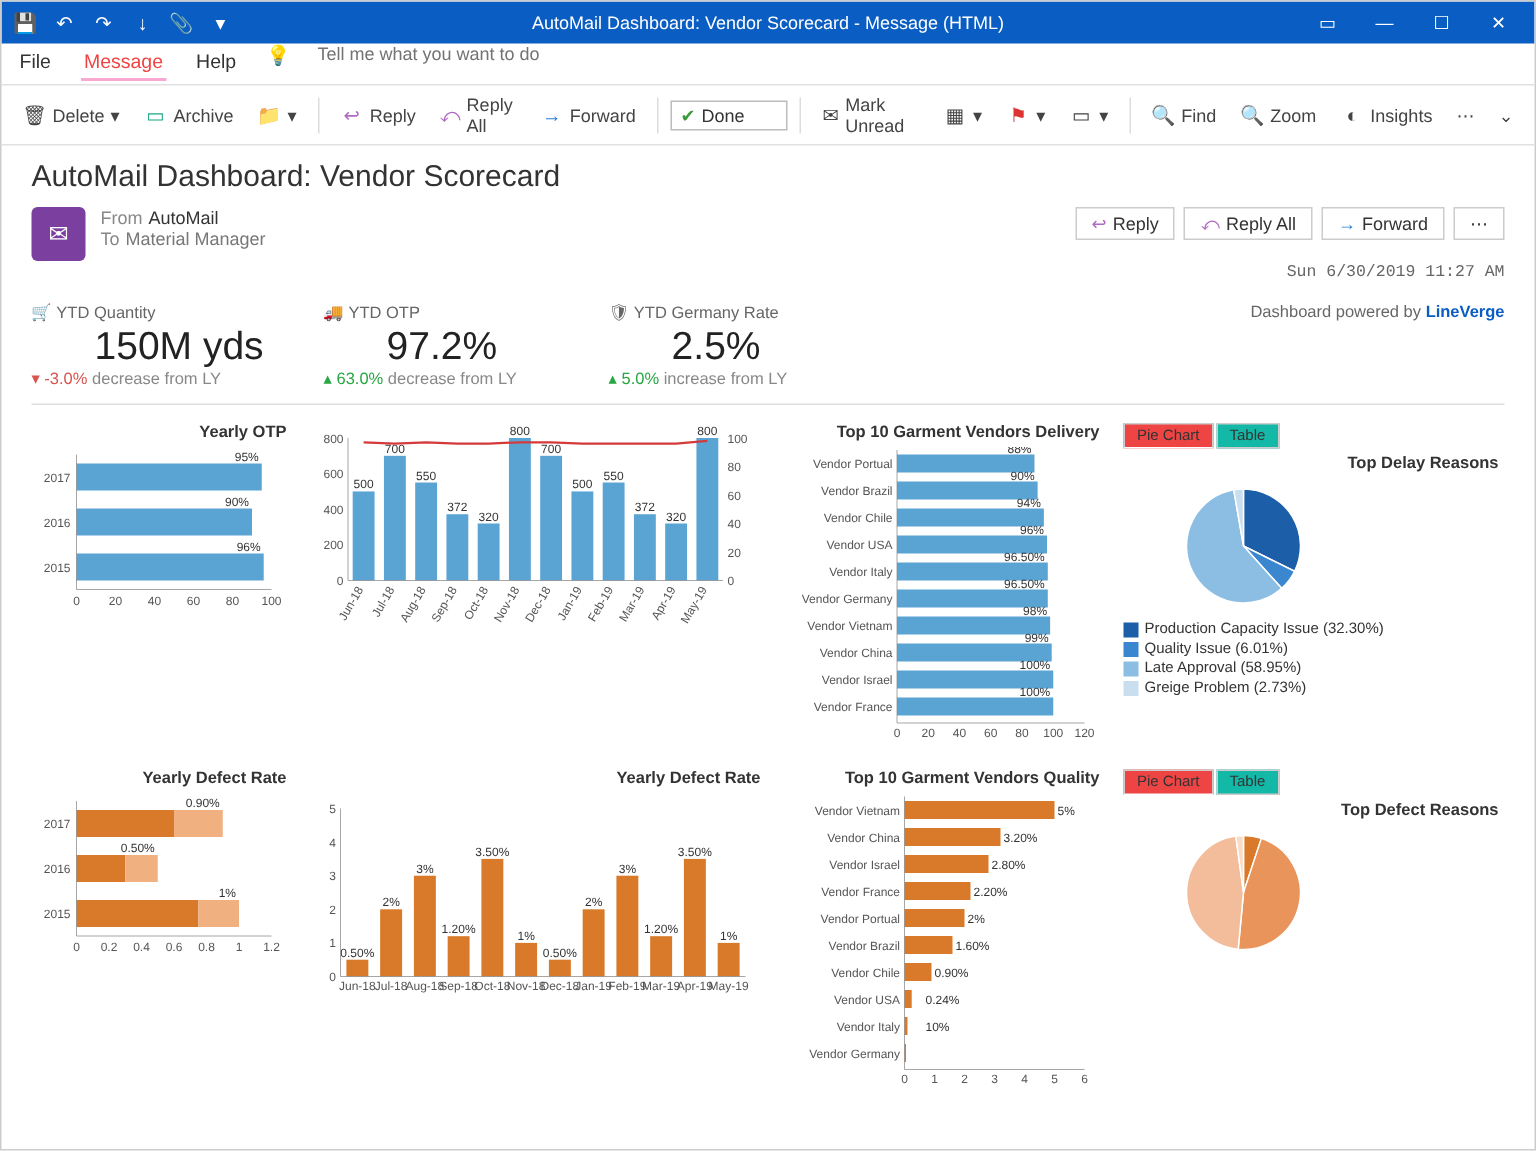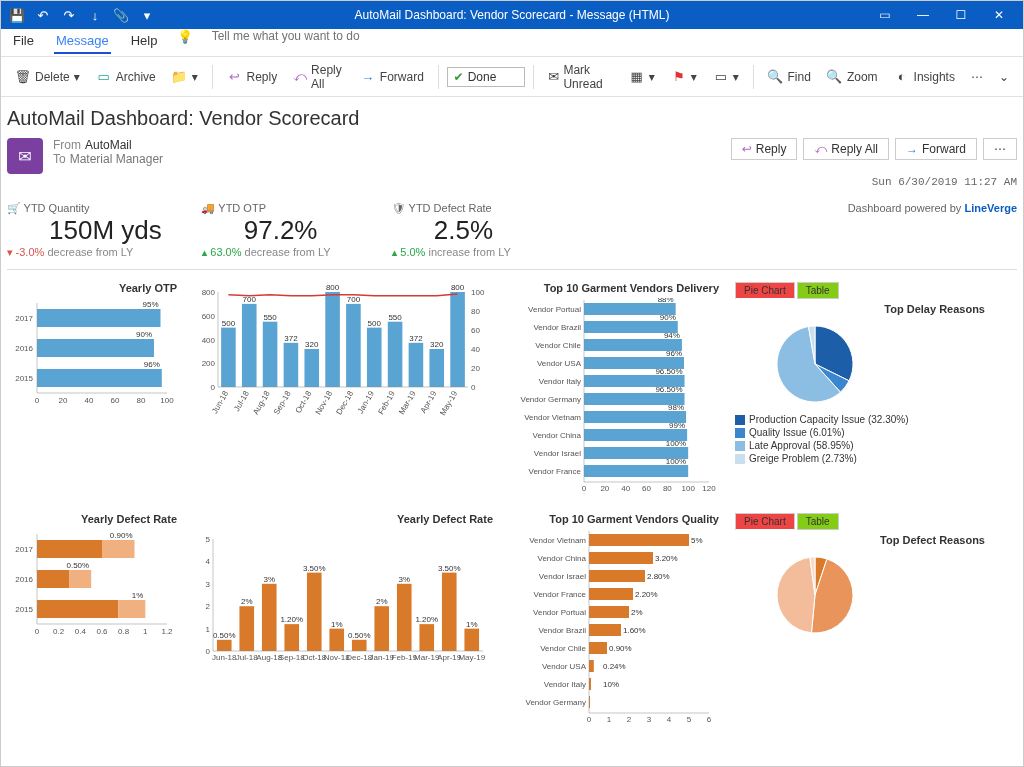--- a/index.html
+++ b/index.html
@@ -5,28 +5,28 @@
   * { box-sizing: border-box; margin: 0; padding: 0; }
   body { font-family: "Segoe UI", Arial, sans-serif; font-size: 12px; color: #333; background: #fff; width: 1024px; height: 767px; overflow: hidden; border: 1px solid #ccc; }
   .titlebar { background: #0a5dc2; color: #fff; height: 28px; display: flex; align-items: center; padding: 0 6px; font-size: 12px; }
   .qat { display: flex; gap: 6px; align-items: center; }
   .qat .qicon { width: 20px; height: 20px; display: flex; align-items: center; justify-content: center; color: #fff; font-size: 13px; }
   .title-center { flex: 1; text-align: center; font-size: 12px; }
   .winctrl { display: flex; gap: 2px; }
   .winctrl .wbtn { width: 36px; height: 24px; display: flex; align-items: center; justify-content: center; font-size: 12px; }
   .menubar { height: 28px; display: flex; align-items: flex-start; padding: 0 10px; gap: 18px; font-size: 13px; border-bottom: 1px solid #e1e1e1; }
   .menubar .mi { padding: 4px 2px; }
-  .menubar .mi.active { border-bottom: 2px solid #1d4ed8; color: #3b82f6; }
+  .menubar .mi.active { border-bottom: 2px solid #f9a8d4; color: #ef4444; }
   .tellme { color: #737373; font-size: 12px; }
   .ribbon { height: 40px; display: flex; align-items: center; padding: 0 8px; gap: 4px; border-bottom: 1px solid #e1e1e1; }
   .rbtn { display: flex; align-items: center; gap: 4px; padding: 4px 6px; font-size: 12px; color: #444; border-radius: 2px; }
   .rbtn .ic { width: 16px; height: 16px; display: flex; align-items: center; justify-content: center; font-size: 13px; }
   .rsep { width: 1px; height: 24px; background: #ddd; margin: 0 4px; }
   .donebox { border: 1px solid #bbb; padding: 2px 28px 2px 6px; display: flex; align-items: center; gap: 4px; font-size: 12px; }
-  .msgarea { padding: 10px 6px; height: calc(767px - 28px - 28px - 40px); overflow: auto; }
+  .msgarea { padding: 10px 20px; height: calc(767px - 28px - 28px - 40px); overflow: auto; }
   .subject { font-size: 20px; font-weight: 400; color: #333; margin-bottom: 8px; }
   .msgheader { display: flex; align-items: flex-start; margin-bottom: 2px; }
   .avatar { width: 36px; height: 36px; background: #7b3fa0; border-radius: 4px; display: flex; align-items: center; justify-content: center; color: #fff; font-size: 16px; margin-right: 10px; position: relative; }
   .avatar::before { content:"✉"; }
   .fromto { font-size: 12px; }
   .fromto .lbl { color: #888; margin-right: 4px; }
   .hdractions { margin-left: auto; display: flex; gap: 6px; align-items: center; }
   .hdrbtn { border: 1px solid #ccc; padding: 3px 10px; font-size: 12px; display: flex; align-items: center; gap: 4px; background: #fff; }
   .datetime { text-align: right; font-size: 11px; color: #666; margin: 2px 0 8px 0; font-family: Liberation Mono, monospace; }
   .kpirow { display: flex; gap: 40px; padding: 6px 0 10px 0; border-bottom: 1px solid #ddd; align-items: flex-start; }
@@ -35,21 +35,21 @@
   .kpi .kval { font-size: 26px; font-weight: 300; color: #222; margin-left: 42px; }
   .kpi .kdelta { font-size: 11px; color: #888; }
   .kdelta .down { color: #d9534f; }
   .kdelta .up { color: #28a745; }
   .powered { margin-left: auto; font-size: 11px; color: #666; }
   .powered b { color: #0a5dc2; }
   .chartgrid { display: grid; grid-template-columns: 170px 300px 210px 250px; gap: 12px 16px; margin-top: 12px; }
   .chartbox { }
   .ctitle { text-align: right; font-size: 11px; font-weight: 600; margin-bottom: 4px; color: #333; }
   .tabpair { display: flex; gap: 2px; font-size: 10px; margin-bottom: 4px; }
-  .tabpair span { border: 1px solid #ccc; padding: 2px 8px; background:#84cc16; }
+  .tabpair span { border: 1px solid #ccc; padding: 2px 8px; background:#14b8a6; }
   .tabpair span.on { background:#ef4444; border-bottom:1px solid #fff; }
   svg { font-family: Arial; }
   .axis { stroke:#888; stroke-width:0.5; }
   .axtext { font-size: 8px; fill:#555; }
   .dlabel { font-size: 8px; fill:#333; }
   .barblue { fill:#5aa4d4; }
   .barorange { fill:#d97a2b; }
   .lnred { stroke:#d43a3a; stroke-width:1.5; fill:none; }
   .legend { font-size: 10px; }
   .legend .li { display:flex; align-items:center; gap:4px; margin:2px 0; }
@@ -166,21 +166,21 @@
       <div class="klabel">🛒 <span>YTD Quantity</span></div>
       <div class="kval">150M yds</div>
       <div class="kdelta"><span class="down">▾ <span>-3.0%</span></span> <span>decrease from LY</span></div>
     </div>
     <div class="kpi">
       <div class="klabel">🚚 <span>YTD OTP</span></div>
       <div class="kval">97.2%</div>
       <div class="kdelta"><span class="up">▴ <span>63.0%</span></span> <span>decrease from LY</span></div>
     </div>
     <div class="kpi">
-      <div class="klabel">🛡 <span>YTD Defect Rate</span></div>
+      <div class="klabel">🛡 <span>YTD Germany Rate</span></div>
       <div class="kval">2.5%</div>
       <div class="kdelta"><span class="up">▴ <span>5.0%</span></span> <span>increase from LY</span></div>
     </div>
     <div class="powered"><span>Dashboard powered by </span><b>LineVerge</b></div>
   </div>
 
   <div class="chartgrid">
 
     <div class="chartbox">
       <div class="ctitle">Yearly OTP</div>

